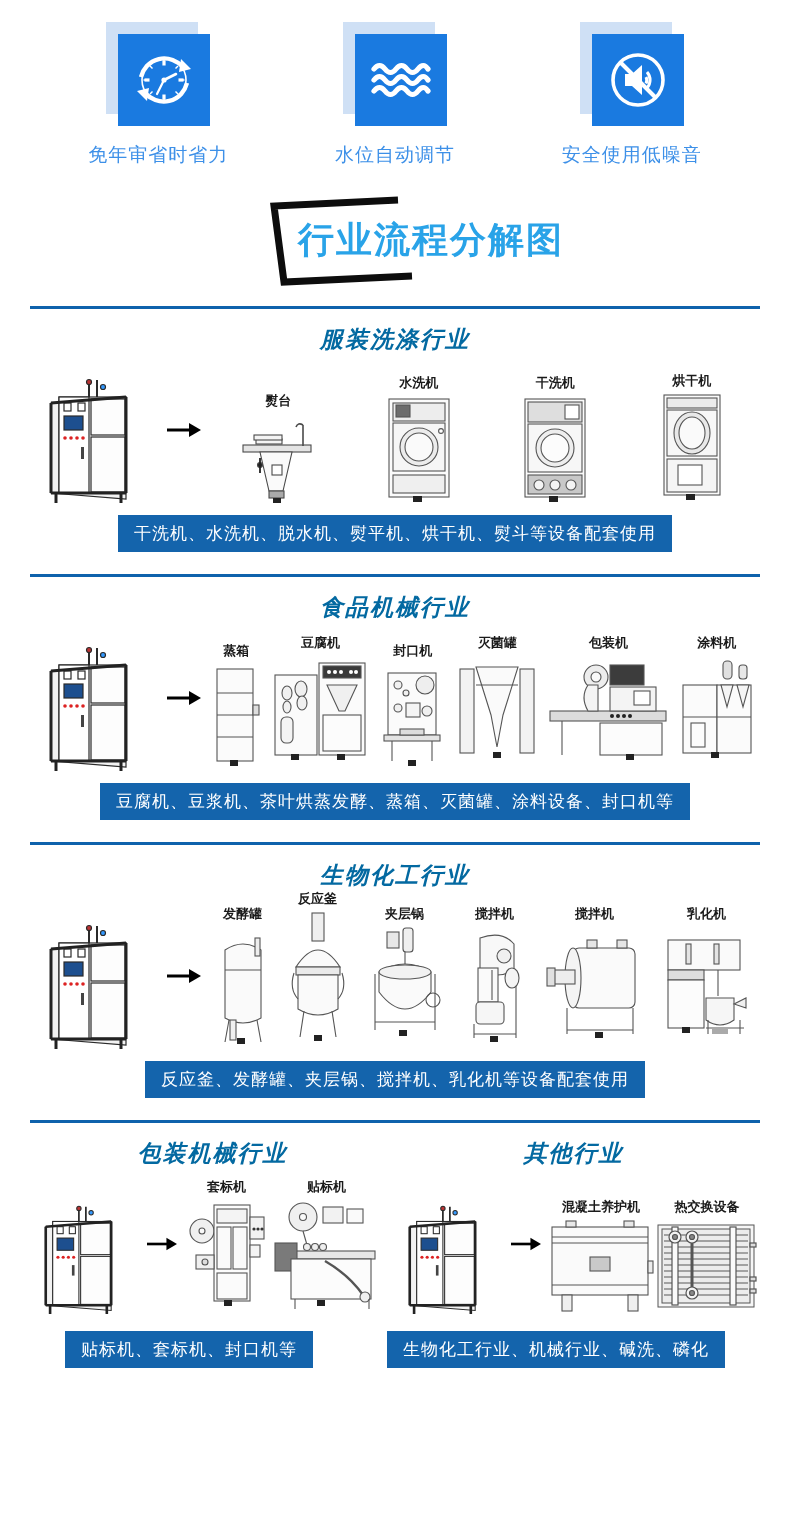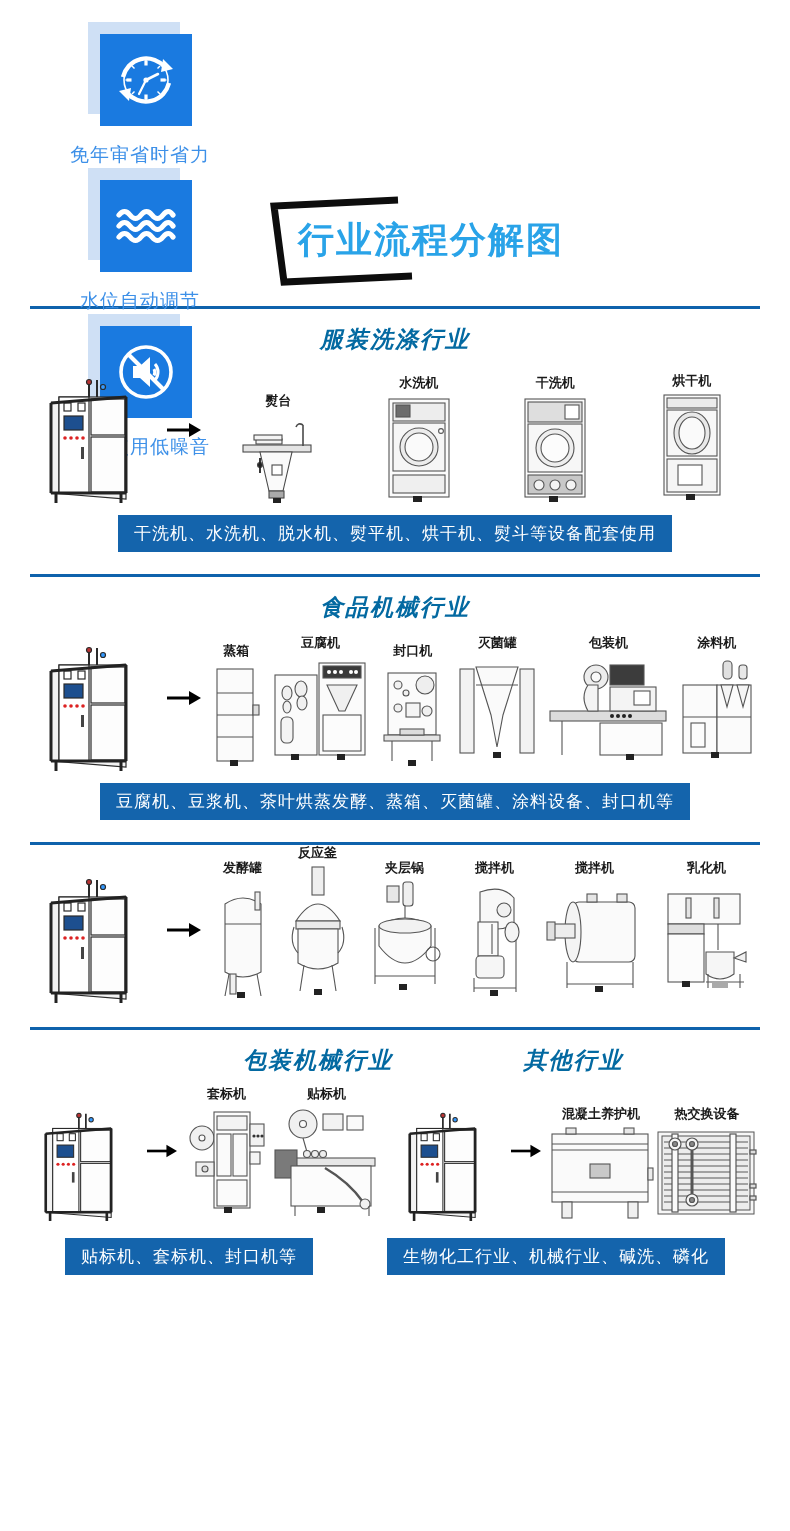--- a/index.html
+++ b/index.html
@@ -11,21 +11,20 @@
     position: relative;
   }
 
   
   .features {
     display: flex;
     justify-content: space-around;
     align-items: flex-start;
     padding: 22px 40px 0 40px;
     height: 180px;
-    flex-direction: column;
   }
   .feature { width: 200px; display: flex; flex-direction: column; align-items: center; }
   .icon-stack { position: relative; width: 104px; height: 104px; }
   .icon-shadow {
     position: absolute; left: 0; top: 0;
     width: 92px; height: 92px;
     background: #cfe0f5;
   }
   .icon-main {
     position: absolute; left: 12px; top: 12px;
@@ -105,21 +104,21 @@
     font-size: 17px;
     text-align: center;
     padding: 7px 16px;
     letter-spacing: 1px;
     white-space: nowrap;
   }
   .banner-wrap { display: flex; justify-content: center; margin-top: 10px; }
   .banner-row2 { display: flex; justify-content: space-between; padding: 0 65px; margin-top: 12px; gap: 48px; }
   .col-titles { display: flex; }
   .col-title { flex: 1; text-align: center; }
-  .col-title.left { padding-left: 32px; text-align: right; }
+  .col-title.left { padding-left: 32px; }
   .col-title.right { padding-right: 36px; }
 
   svg { overflow: visible; }
 </style>
 </head>
 <body>
 
 <div class="features">
 
   <div class="feature">
@@ -481,20 +480,21 @@
 
     </div>
   </div>
   <div class="banner-wrap">
     <div class="banner">豆腐机、豆浆机、茶叶烘蒸发酵、蒸箱、灭菌罐、涂料设备、封口机等</div>
   </div>
 </div>
 
 <div class="divider" style="margin-top:22px;"></div>
 <div class="section">
+  <div class="section-title">生物化工行业</div>
   <div class="row" style="height:160px;">
     <div class="boiler-cell">
       <svg width="110" height="130" viewBox="0 0 110 130">
         <g stroke="#2a2a2a" stroke-width="1.2" fill="#fafafa">
           <line x1="48" y1="8" x2="48" y2="22" stroke-width="2"></line>
           <line x1="56" y1="5" x2="56" y2="22" stroke-width="2"></line>
           <circle cx="48" cy="7" r="2.5" fill="#b33"></circle>
           <circle cx="62" cy="12" r="2.5" fill="#39f"></circle>
           <polygon points="10,28 10,118 85,124 85,22" fill="#f2f2f2"></polygon>
           <rect x="18" y="22" width="67" height="96" fill="#fcfcfc"></rect>
@@ -631,20 +631,23 @@
             <line x1="44" y1="102" x2="82" y2="102"></line>
             <line x1="46" y1="94" x2="46" y2="108"></line>
             <line x1="78" y1="94" x2="78" y2="108"></line>
           </g>
           <rect x="50" y="103" width="16" height="5" fill="#aaa"></rect>
           <rect x="20" y="101" width="8" height="6" fill="#222"></rect>
         </svg>
       </div>
 
     </div>
+  </div>
+  <div class="banner-wrap">
+    <div class="banner">反应釜、发酵罐、夹层锅、搅拌机、乳化机等设备配套使用</div>
   </div>
 </div>
 
 <div class="divider" style="margin-top:22px;"></div>
 <div class="section">
   <div class="col-titles">
     <div class="col-title left section-title">包装机械行业</div>
     <div class="col-title right section-title">其他行业</div>
   </div>
 

